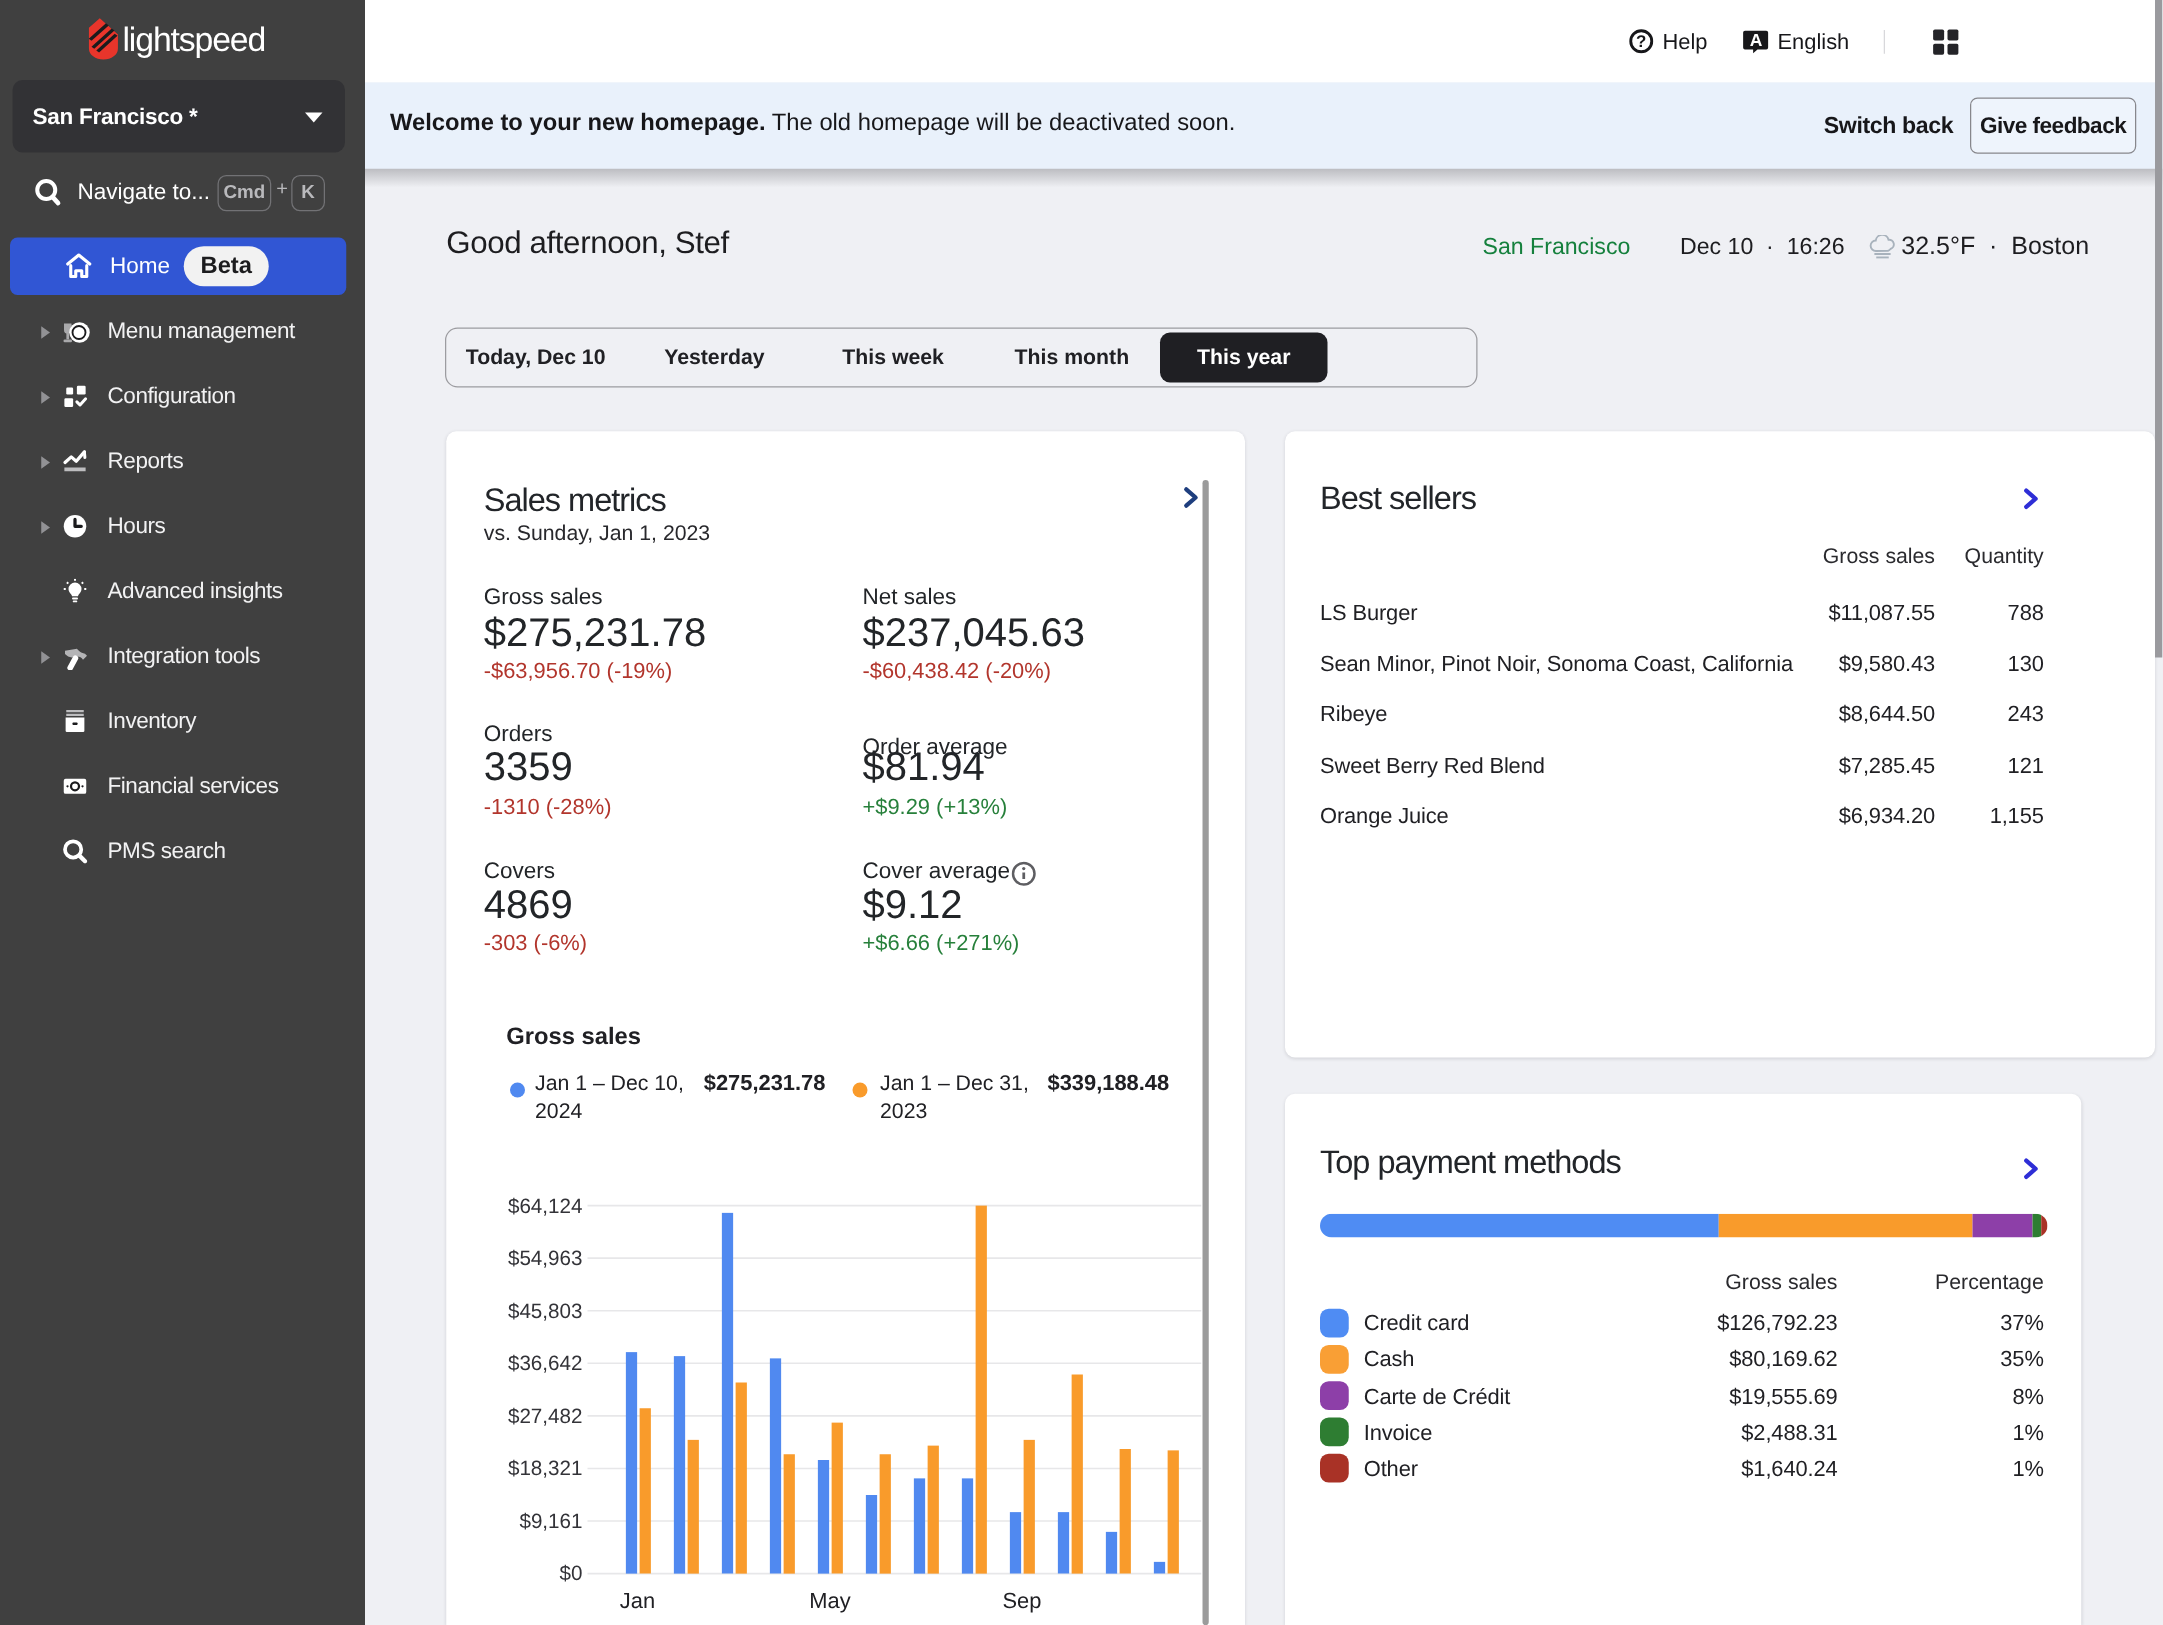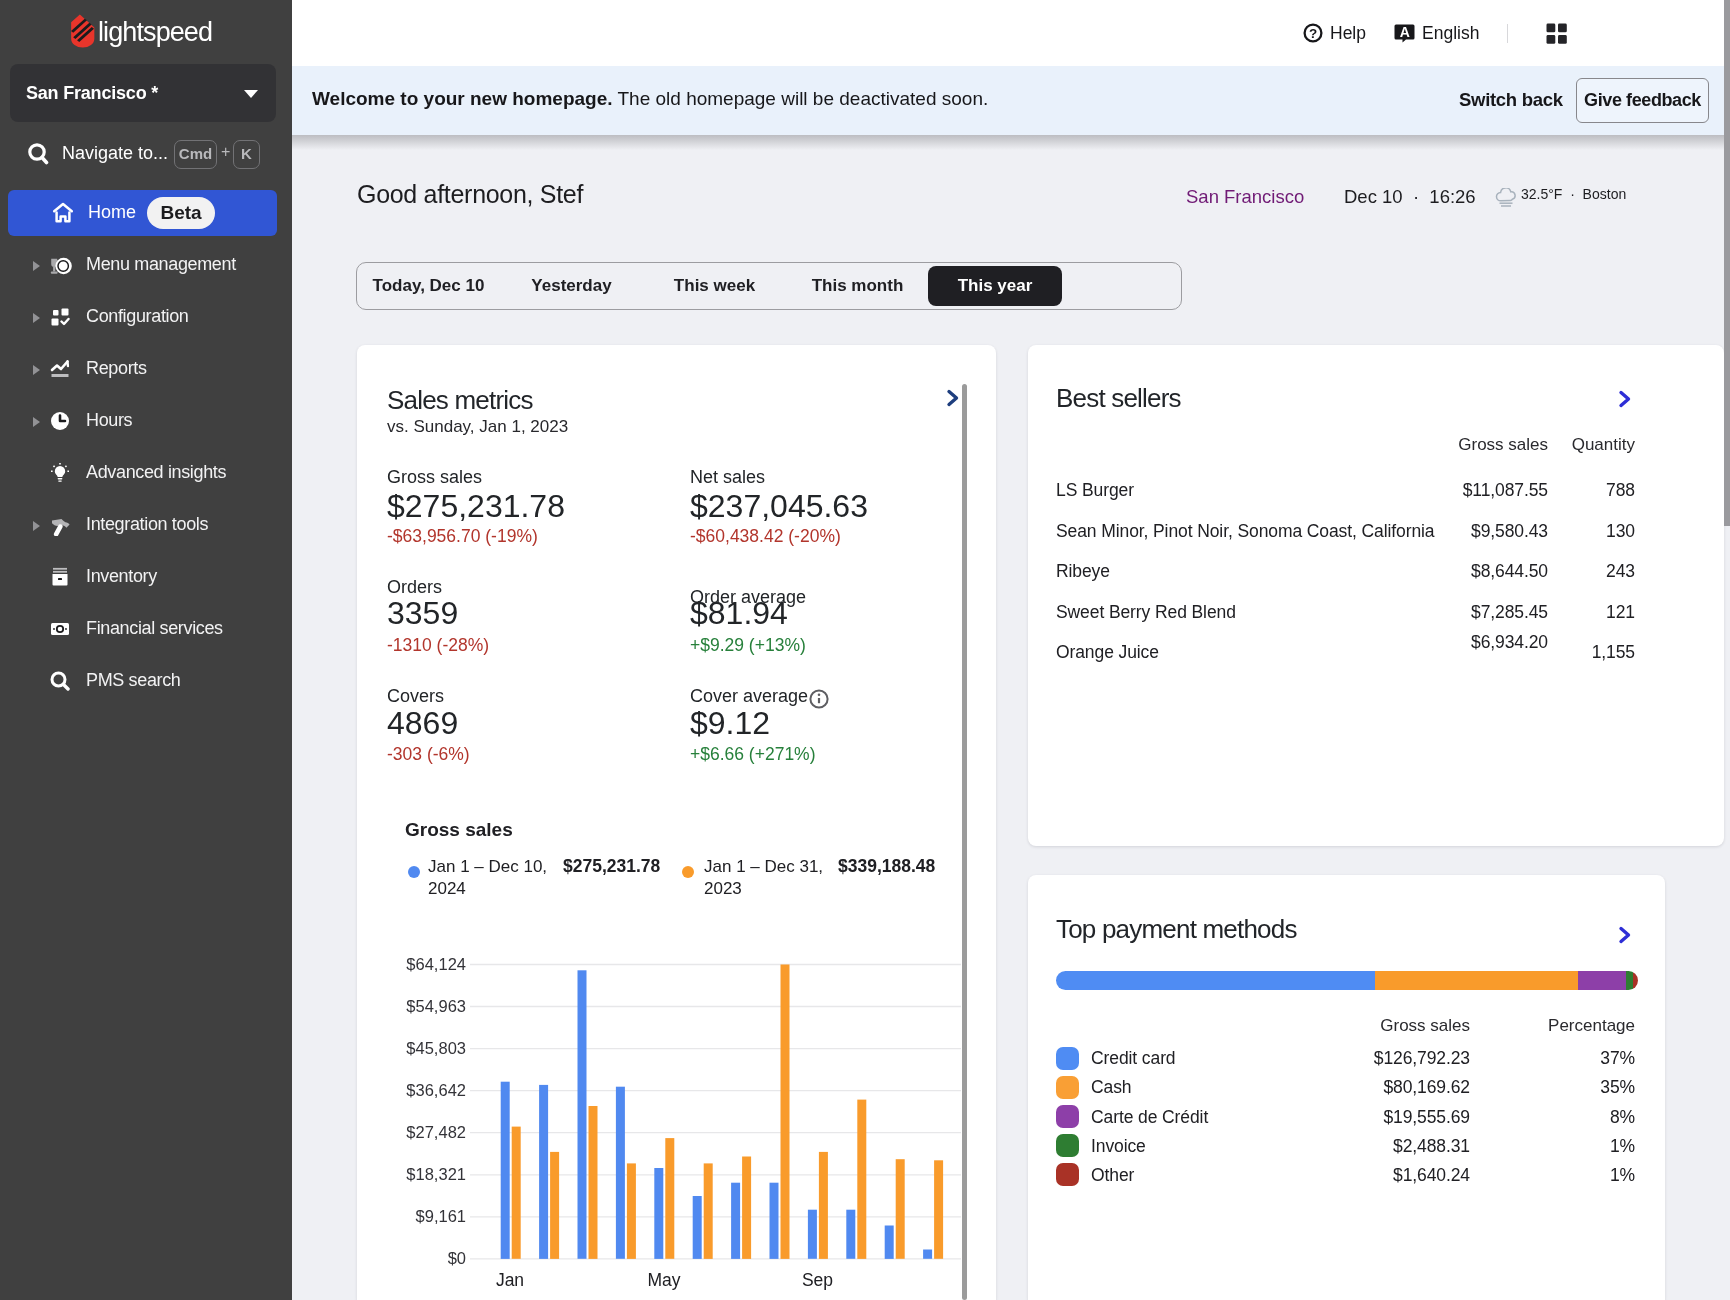--- a/index.html
+++ b/index.html
@@ -202,28 +202,28 @@
 </div>
 
 <div id="banner">
   <div class="msg"><b>Welcome to your new homepage.</b> The old homepage will be deactivated soon.</div>
   <div class="switch">Switch back</div>
   <div class="gf">Give feedback</div>
 </div>
 <div id="bshadow"></div>
 
 <div id="greet">Good afternoon, Stef</div>
-<div class="abs" style="left:1186px;top:186px;font-size:18.5px;color:#701a75;">San Francisco</div>
+<div class="abs" style="left:1186px;top:186px;font-size:18.5px;color:#15803d;">San Francisco</div>
 <div class="abs" style="left:1344px;top:186px;font-size:18.5px;color:#1d1d20;">Dec 10&nbsp;&nbsp;·&nbsp;&nbsp;16:26</div>
 <svg class="abs" style="left:1495px;top:188px" width="23" height="19" viewBox="0 0 23 19">
     <path d="M5.8 12.8 a4.2 4.2 0 0 1 -0.2-8.4 a5.2 5.2 0 0 1 10.2-0.6 a3.8 3.8 0 0 1 1.6 7.4 q-0.8 1-2 1.4 z" fill="none" stroke="#a8b2bc" stroke-width="1.5"></path>
     <line x1="4.5" y1="15.2" x2="17.5" y2="15.2" stroke="#a8b2bc" stroke-width="1.5"></line>
     <line x1="6" y1="18" x2="16" y2="18" stroke="#a8b2bc" stroke-width="1.5"></line>
   </svg>
-<div class="abs" style="left:1521px;top:186px;font-size:14px;color:#1d1d20;">32.5°F&nbsp;&nbsp;·&nbsp;&nbsp;Boston</div>
+<div class="abs" style="left:1521px;top:186px;font-size:20px;color:#1d1d20;">32.5°F&nbsp;&nbsp;·&nbsp;&nbsp;Boston</div>
 
 <div id="tabs">
   <div class="tab" style="left:0">Today, Dec 10</div>
   <div class="tab" style="left:143px">Yesterday</div>
   <div class="tab" style="left:286px">This week</div>
   <div class="tab" style="left:429px">This month</div>
   <div class="tab pill">This year</div>
 </div>
 
 <div class="card" id="salescard">
@@ -327,21 +327,21 @@
   <div class="tcell" style="left:28px;top:175.5px;">Sean Minor, Pinot Noir, Sonoma Coast, California</div>
   <div class="tcell rgt" style="left:380px;top:175.5px;width:140px;">$9,580.43</div>
   <div class="tcell rgt" style="left:497px;top:175.5px;width:110px;">130</div>
   <div class="tcell" style="left:28px;top:216px;">Ribeye</div>
   <div class="tcell rgt" style="left:380px;top:216px;width:140px;">$8,644.50</div>
   <div class="tcell rgt" style="left:497px;top:216px;width:110px;">243</div>
   <div class="tcell" style="left:28px;top:256.5px;">Sweet Berry Red Blend</div>
   <div class="tcell rgt" style="left:380px;top:256.5px;width:140px;">$7,285.45</div>
   <div class="tcell rgt" style="left:497px;top:256.5px;width:110px;">121</div>
   <div class="tcell" style="left:28px;top:297px;">Orange Juice</div>
-  <div class="tcell rgt" style="left:380px;top:287px;width:140px;">$6,934.20</div>
+  <div class="tcell rgt" style="left:380px;top:297px;width:140px;">$6,934.20</div>
   <div class="tcell rgt" style="left:497px;top:297px;width:110px;">1,155</div>
 </div>
 
 <div class="card" id="paycard">
   <div class="cardtitle" style="left:28px;top:39px;">Top payment methods</div>
   <svg class="chev" style="left:587px;top:50px" viewBox="0 0 20 20">
       <path d="M6 3.5 L13.5 10 L6 16.5" fill="none" stroke="#2e2ed6" stroke-width="3.4" stroke-linecap="round" stroke-linejoin="round"></path>
     </svg>
   <div class="abs" style="left:28px;top:96px;width:582px;height:19px;border-radius:9.5px;overflow:hidden;font-size:0;">
     <span style="display:inline-block;width:319px;height:19px;background:#4f8cf3;"></span><span style="display:inline-block;width:203px;height:19px;background:#f99b2b;"></span><span style="display:inline-block;width:48px;height:19px;background:#8d3fa8;"></span><span style="display:inline-block;width:7px;height:19px;background:#2e7d32;"></span><span style="display:inline-block;width:5px;height:19px;background:#a93226;"></span>

